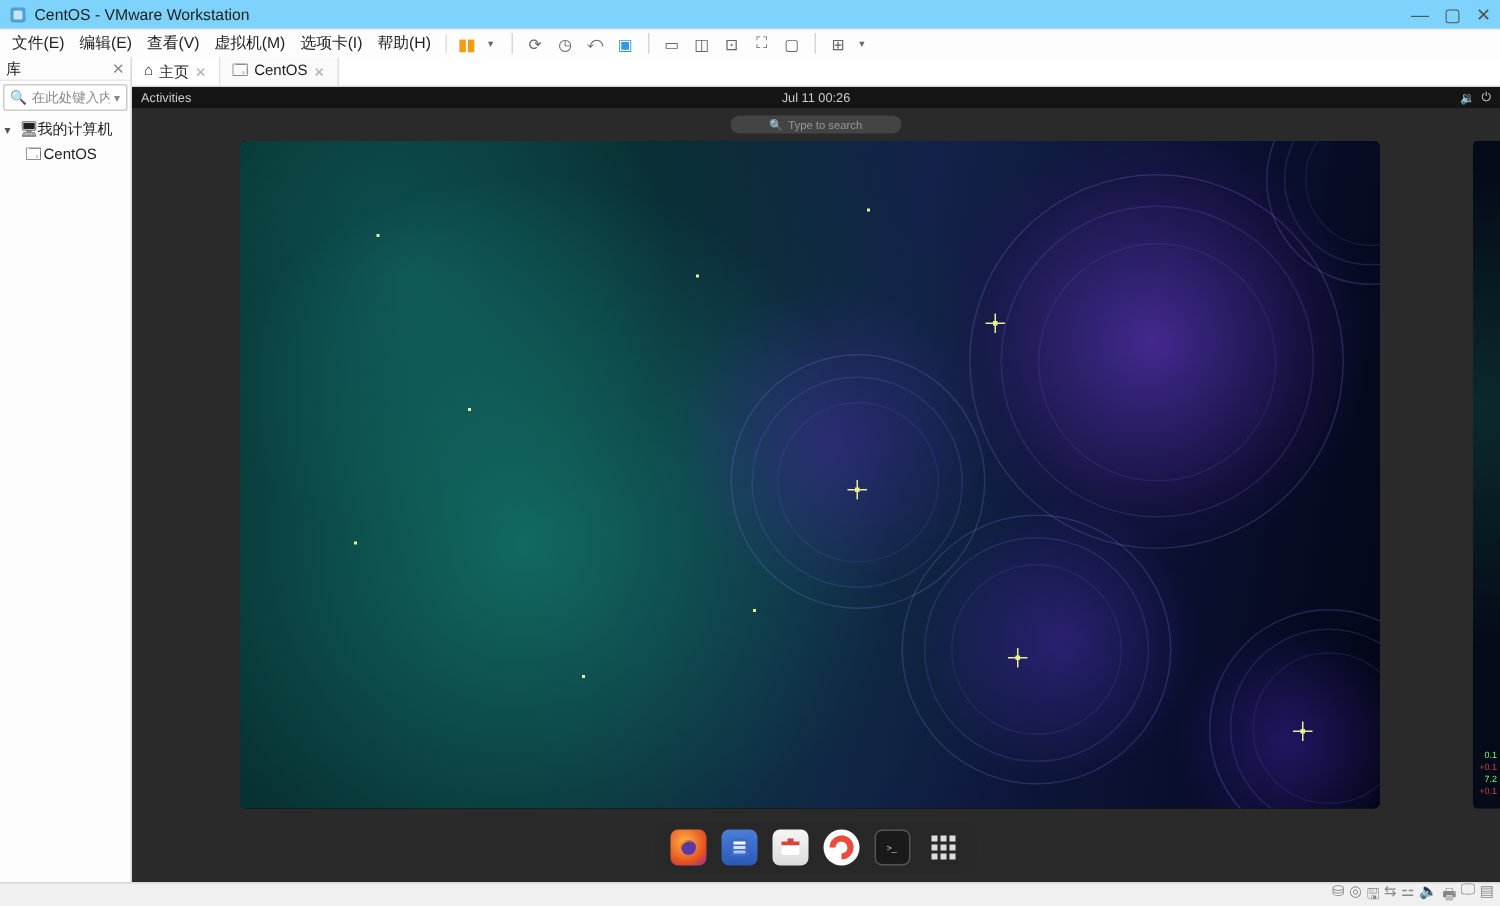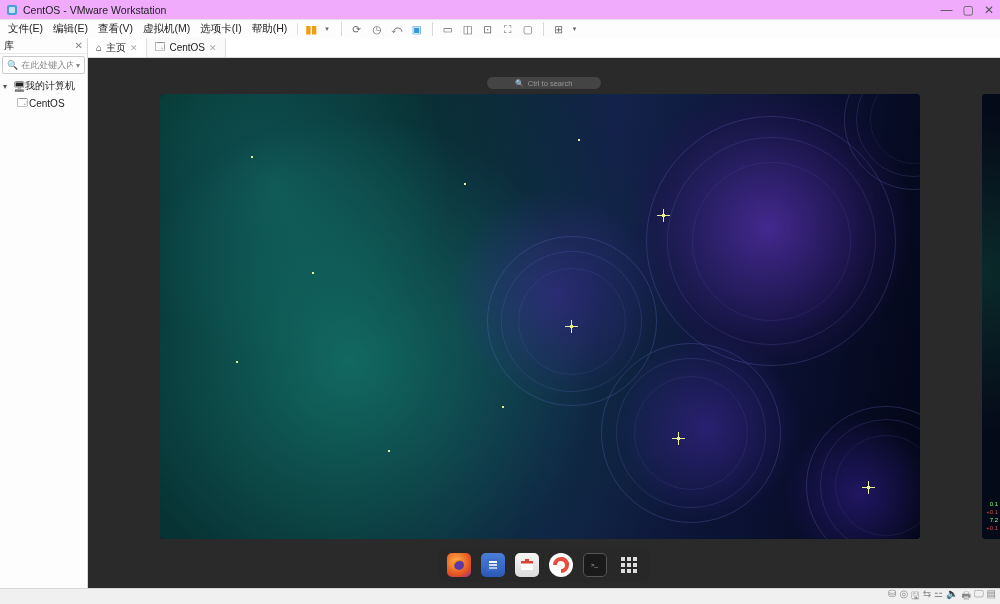--- a/index.html
+++ b/index.html
@@ -15,21 +15,21 @@
     color: #222;
   }
 
   
   .titlebar {
     display: flex;
     align-items: center;
     justify-content: space-between;
     height: 20px;
     padding: 0 6px;
-    background: #f0abfc;
+    background: #7dd3fc;
     border-bottom: 1px solid #e6e6e6;
     font-size: 10.5px;
   }
   .titlebar-left { display: flex; align-items: center; gap: 5px; }
   .app-icon { width: 12px; height: 12px; display: flex; align-items: center; justify-content: center; }
   .win-controls { display: flex; gap: 10px; font-size: 12px; color: #555; }
   .win-controls span { cursor: pointer; }
 
   
   .menubar {
@@ -341,24 +341,32 @@
       </div>
       <div class="tab active">
         <span>🗔</span>
         <span>CentOS</span>
         <span class="tab-close">✕</span>
       </div>
     </div>
 
     <div class="vm-console">
 
+      <div class="gnome-topbar">
+        <span class="activities">Activities</span>
+        <span class="clock">Jul 11  00:26</span>
+        <span class="sys-tray">
+          <span>🔉</span>
+          <span>⏻</span>
+        </span>
+      </div>
 
       <div class="gnome-search">
         <span>🔍</span>
-        <span>Ctrl to search</span>
+        <span>Type to search</span>
       </div>
 
       <div class="wallpaper-wrap">
         <div class="wallpaper">
           <div class="ring" style="top:5%;left:64%;width:250px;height:250px;"></div>
           <div class="ring" style="top:32%;left:43%;width:170px;height:170px;"></div>
           <div class="ring" style="top:56%;left:58%;width:180px;height:180px;"></div>
           <div class="ring" style="top:70%;left:85%;width:160px;height:160px;"></div>
           <div class="ring" style="top:-10%;left:90%;width:140px;height:140px;"></div>
           <span class="star big" style="top:27%;left:66%"></span>

